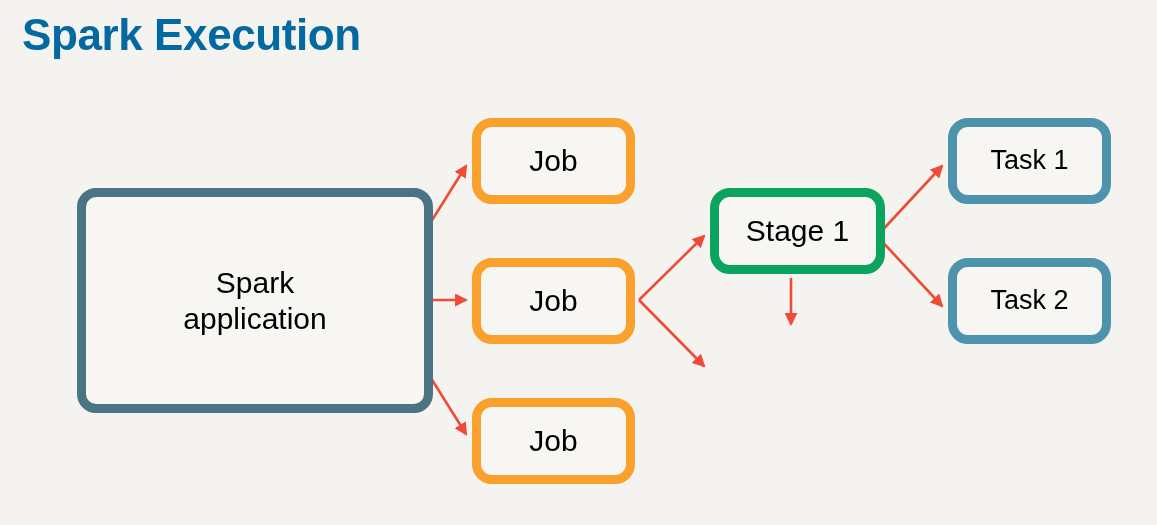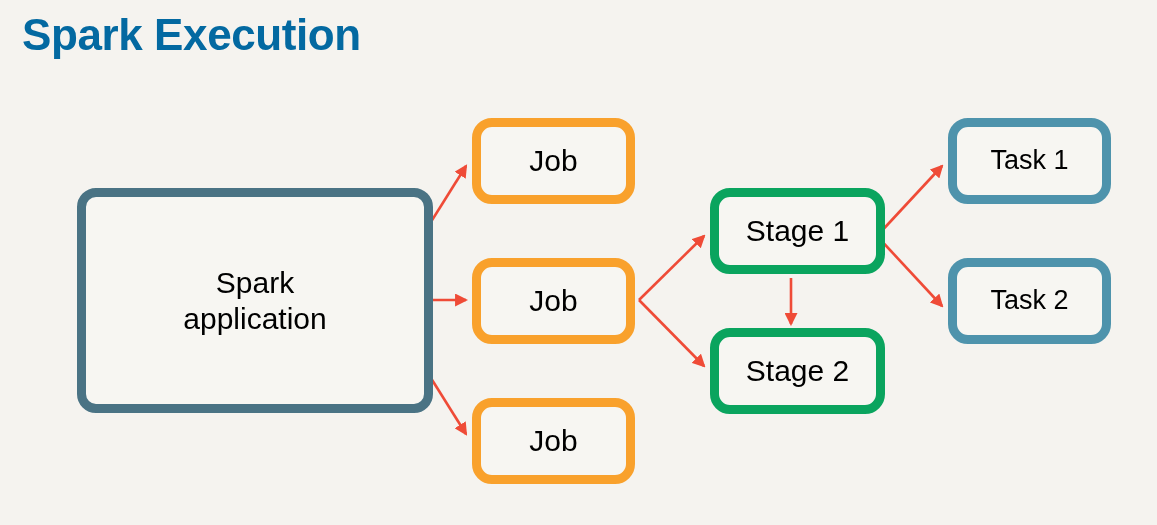--- a/index.html
+++ b/index.html
@@ -139,23 +139,20 @@
   </div>
 
   <div class="node node-job job-3">
     <span class="node-label">Job</span>
   </div>
 
   <div class="node node-stage stage-1">
     <span class="node-label">Stage 1</span>
   </div>
 
-  <div class="node node-stage stage-2">
-    <span class="node-label">Stage 2</span>
-  </div>
 
   <div class="node node-task task-1">
     <span class="node-label">Task 1</span>
   </div>
 
   <div class="node node-task task-2">
     <span class="node-label">Task 2</span>
   </div>
 
 </div>

